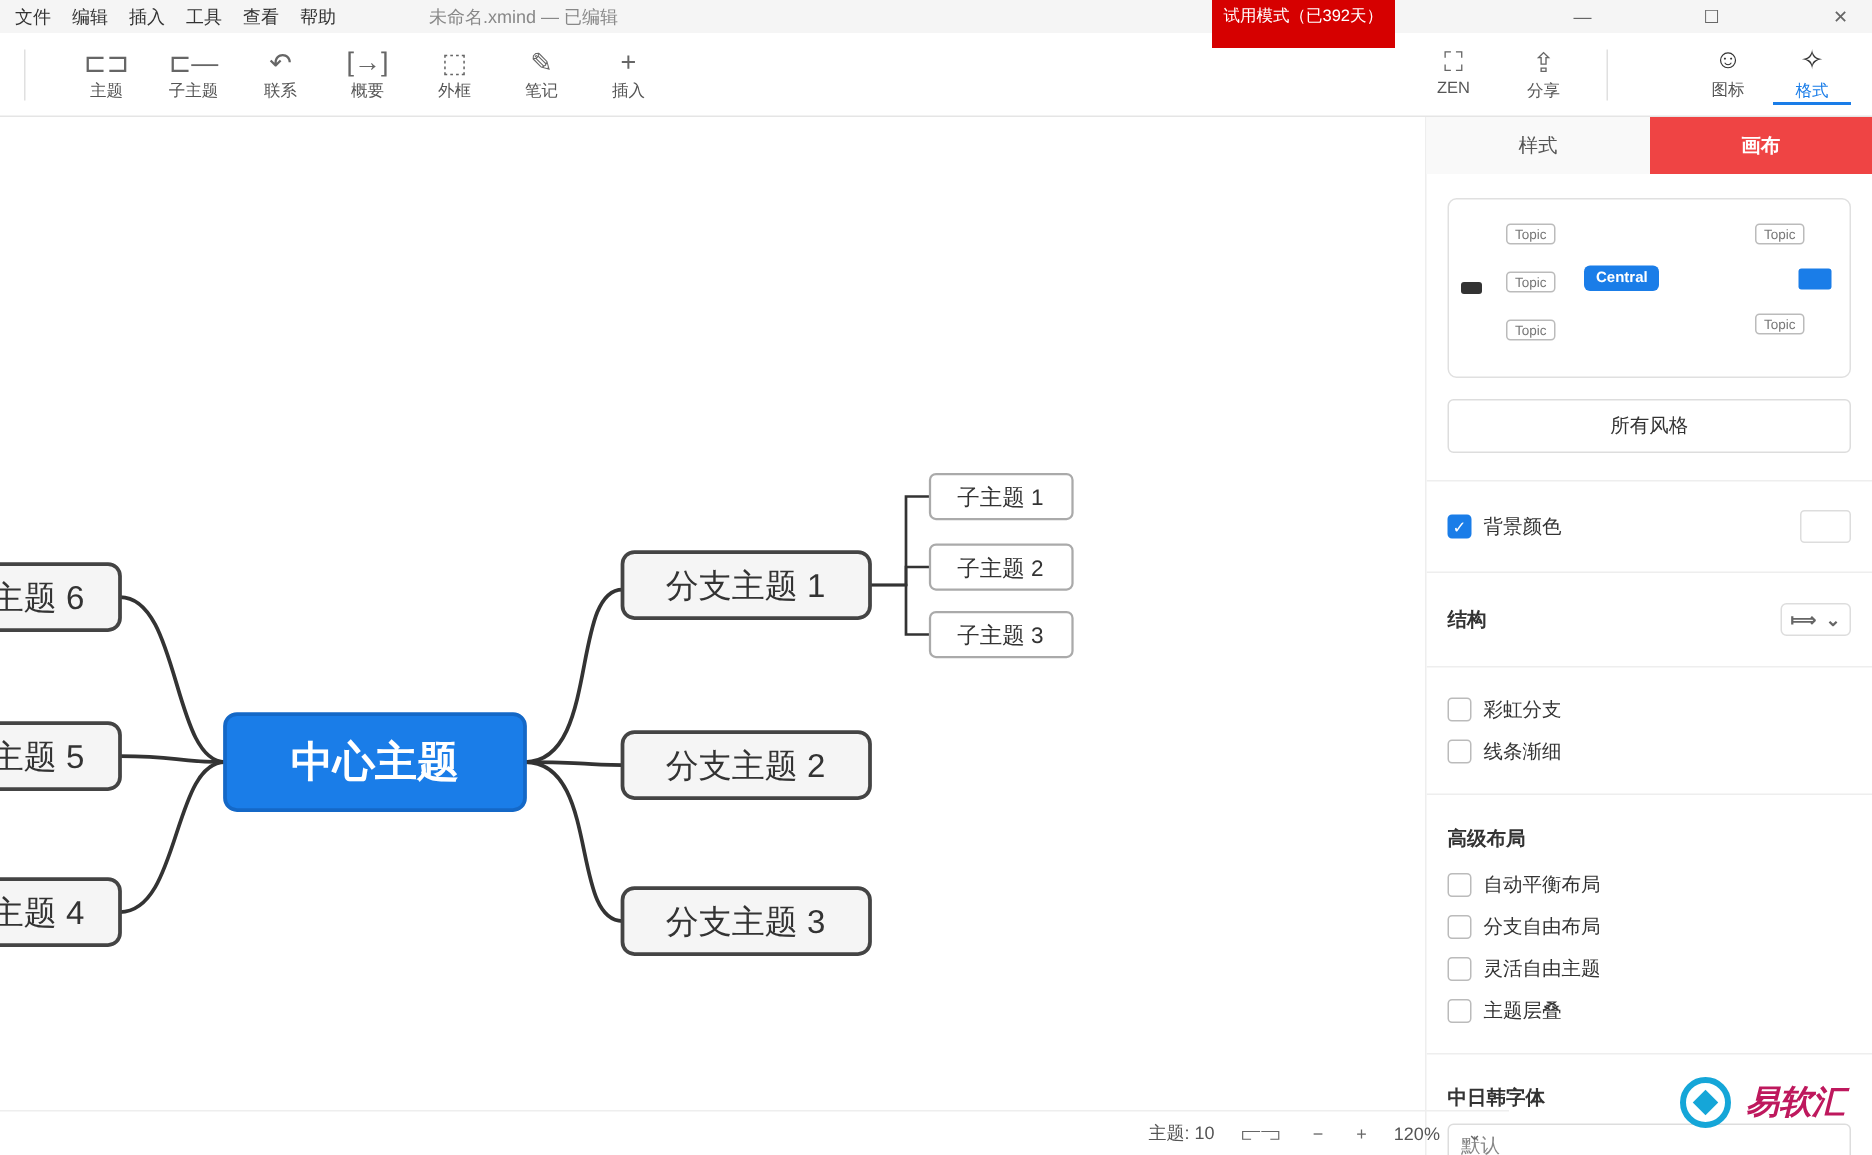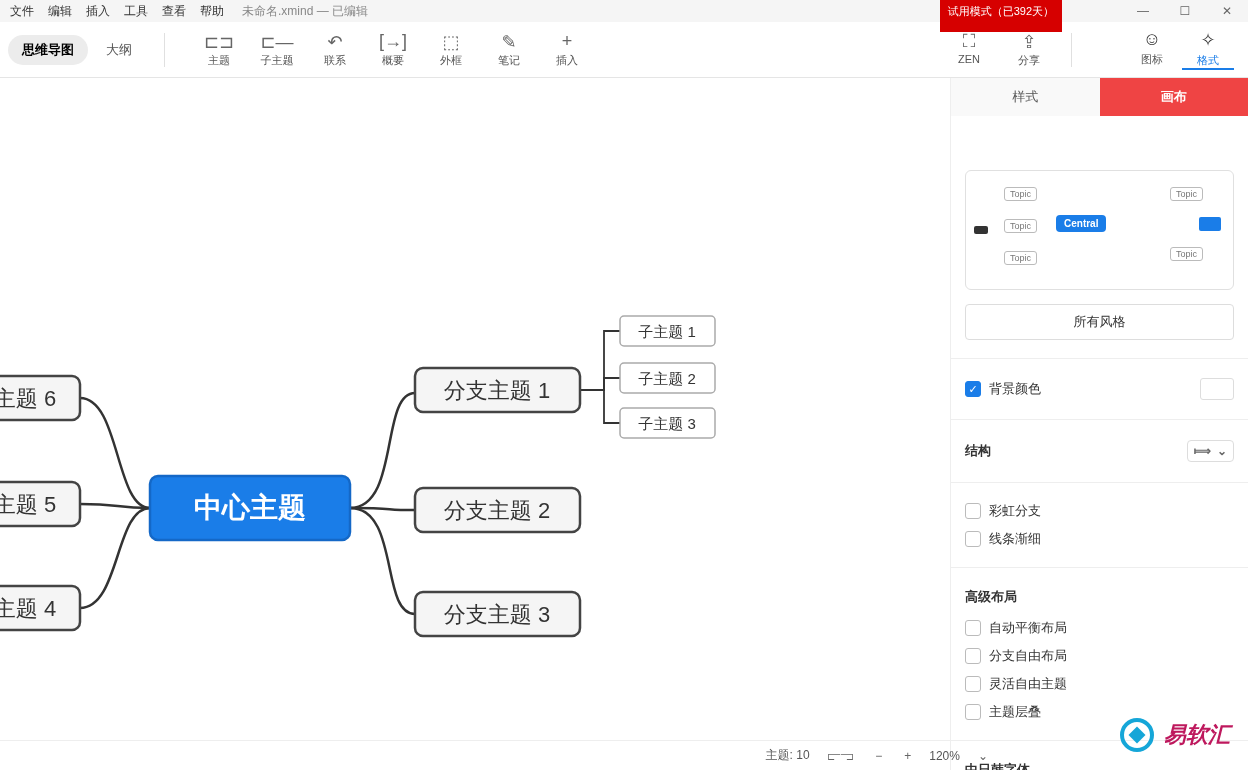--- a/index.html
+++ b/index.html
@@ -1,19 +1,19 @@
 <!DOCTYPE html>
 <html><head>
 <meta charset="utf-8">
 <style>
 * { margin: 0; padding: 0; box-sizing: border-box; font-family: "Microsoft YaHei", "PingFang SC", sans-serif; }
 body { width: 1248px; height: 770px; background: #fff; overflow: hidden; position: relative; }
 
 
-.titlebar { height: 22px; display: flex; align-items: center; background: #f5f5f5; font-size: 12px; }
+.titlebar { height: 22px; display: flex; align-items: center; background: #f5f5f5; font-size: 12px; gap: 44px; }
 .titlebar .menu { display: flex; gap: 14px; padding: 0 10px; color: #333; }
 .titlebar .docname { margin-left: 8px; color: #888; }
 .titlebar .spacer { flex: 1; }
 .titlebar .trial { background: #d60000; color: #fff; padding: 12px 8px; line-height: 18px; font-size: 11px; margin-right: 60px; }
 .titlebar .winbtn { width: 42px; text-align: center; color: #666; }
 
 
 .toolbar { height: 56px; background: #fff; border-bottom: 1px solid #e5e5e5; display: flex; align-items: center; padding: 0 8px; }
 .view-pills { display: flex; gap: 4px; margin-right: 10px; }
 .pill { padding: 6px 14px; border-radius: 18px; font-size: 13px; cursor: pointer; color: #555; }
@@ -38,21 +38,21 @@
 .center-text { font-size: 28px; fill: #fff; font-weight: 700; text-anchor: middle; dominant-baseline: middle; }
 .sub-text { font-size: 15px; fill: #333; text-anchor: middle; dominant-baseline: middle; }
 .link { fill:none; stroke:#333; stroke-width:2.5; }
 
 
 .panel { position: absolute; top: 78px; right: 0; width: 298px; bottom: 0; border-left: 1px solid #eee; background: #fff; display: flex; flex-direction: column; }
 .panel-tabs { display: flex; height: 38px; }
 .panel-tab { flex: 1; text-align: center; line-height: 38px; font-size: 13px; color: #555; cursor: pointer; background: #f9f9f9; }
 .panel-tab.active { background: #ef4444; color: #fff; font-weight: 700; }
 .panel-body { flex: 1; padding: 16px 14px; overflow-y: hidden; font-size: 13px; color: #333; }
-.preview-card { border: 1px solid #e0e0e0; border-radius: 6px; height: 120px; margin-bottom: 14px; position: relative; padding: 8px; margin-top: 38px; }
+.preview-card { border: 1px solid #e0e0e0; border-radius: 6px; height: 120px; margin-bottom: 14px; position: relative; padding: 8px; }
 .pv-topic { position: absolute; border: 1px solid #bbb; background:#fff; border-radius:3px; font-size:9px; padding:1px 5px; color:#777; }
 .pv-central { position:absolute; background:#1a7de8; color:#fff; font-size:10px; font-weight:600; padding:3px 8px; border-radius:4px; }
 .btn-all { border: 1px solid #ddd; border-radius: 4px; text-align: center; padding: 8px; cursor: pointer; margin-bottom: 18px; }
 .panel-divider { border-top: 1px solid #eee; margin: 14px -14px; }
 .check-row { display: flex; align-items: center; gap: 8px; padding: 5px 0; }
 .chk { width: 16px; height: 16px; border: 1px solid #bbb; border-radius: 3px; display:flex; align-items:center; justify-content:center; }
 .chk.checked { background:#1a7de8; border-color:#1a7de8; color:#fff; font-size:11px; }
 .colorchip { width: 34px; height: 22px; border: 1px solid #ddd; margin-left:auto; background:#fff; border-radius:3px;}
 .struct-row { display:flex; align-items:center; justify-content:space-between; padding:6px 0; font-weight:600;text-align:right; }
 .struct-select { border:1px solid #ddd; border-radius:4px; padding:3px 6px; display:flex; align-items:center; gap:6px; font-size:12px; color:#666;}
@@ -82,24 +82,20 @@
   </div>
   <span class="docname">未命名.xmind  — 已编辑</span>
   <div class="spacer"></div>
   <span class="trial">试用模式（已392天）</span>
   <span class="winbtn">—</span>
   <span class="winbtn">☐</span>
   <span class="winbtn">✕</span>
 </div>
 
 <div class="toolbar">
-  <div class="view-pills">
-    <div class="pill active">思维导图</div>
-    <div class="pill">大纲</div>
-  </div>
   <div style="width:1px;height:34px;background:#e0e0e0;margin:0 8px;"></div>
   <div class="tool-group">
     <div class="tool-btn">
         <span class="icon">⊏⊐</span>
         <span>主题</span>
       </div>
     <div class="tool-btn">
         <span class="icon">⊏—</span>
         <span>子主题</span>
       </div>

